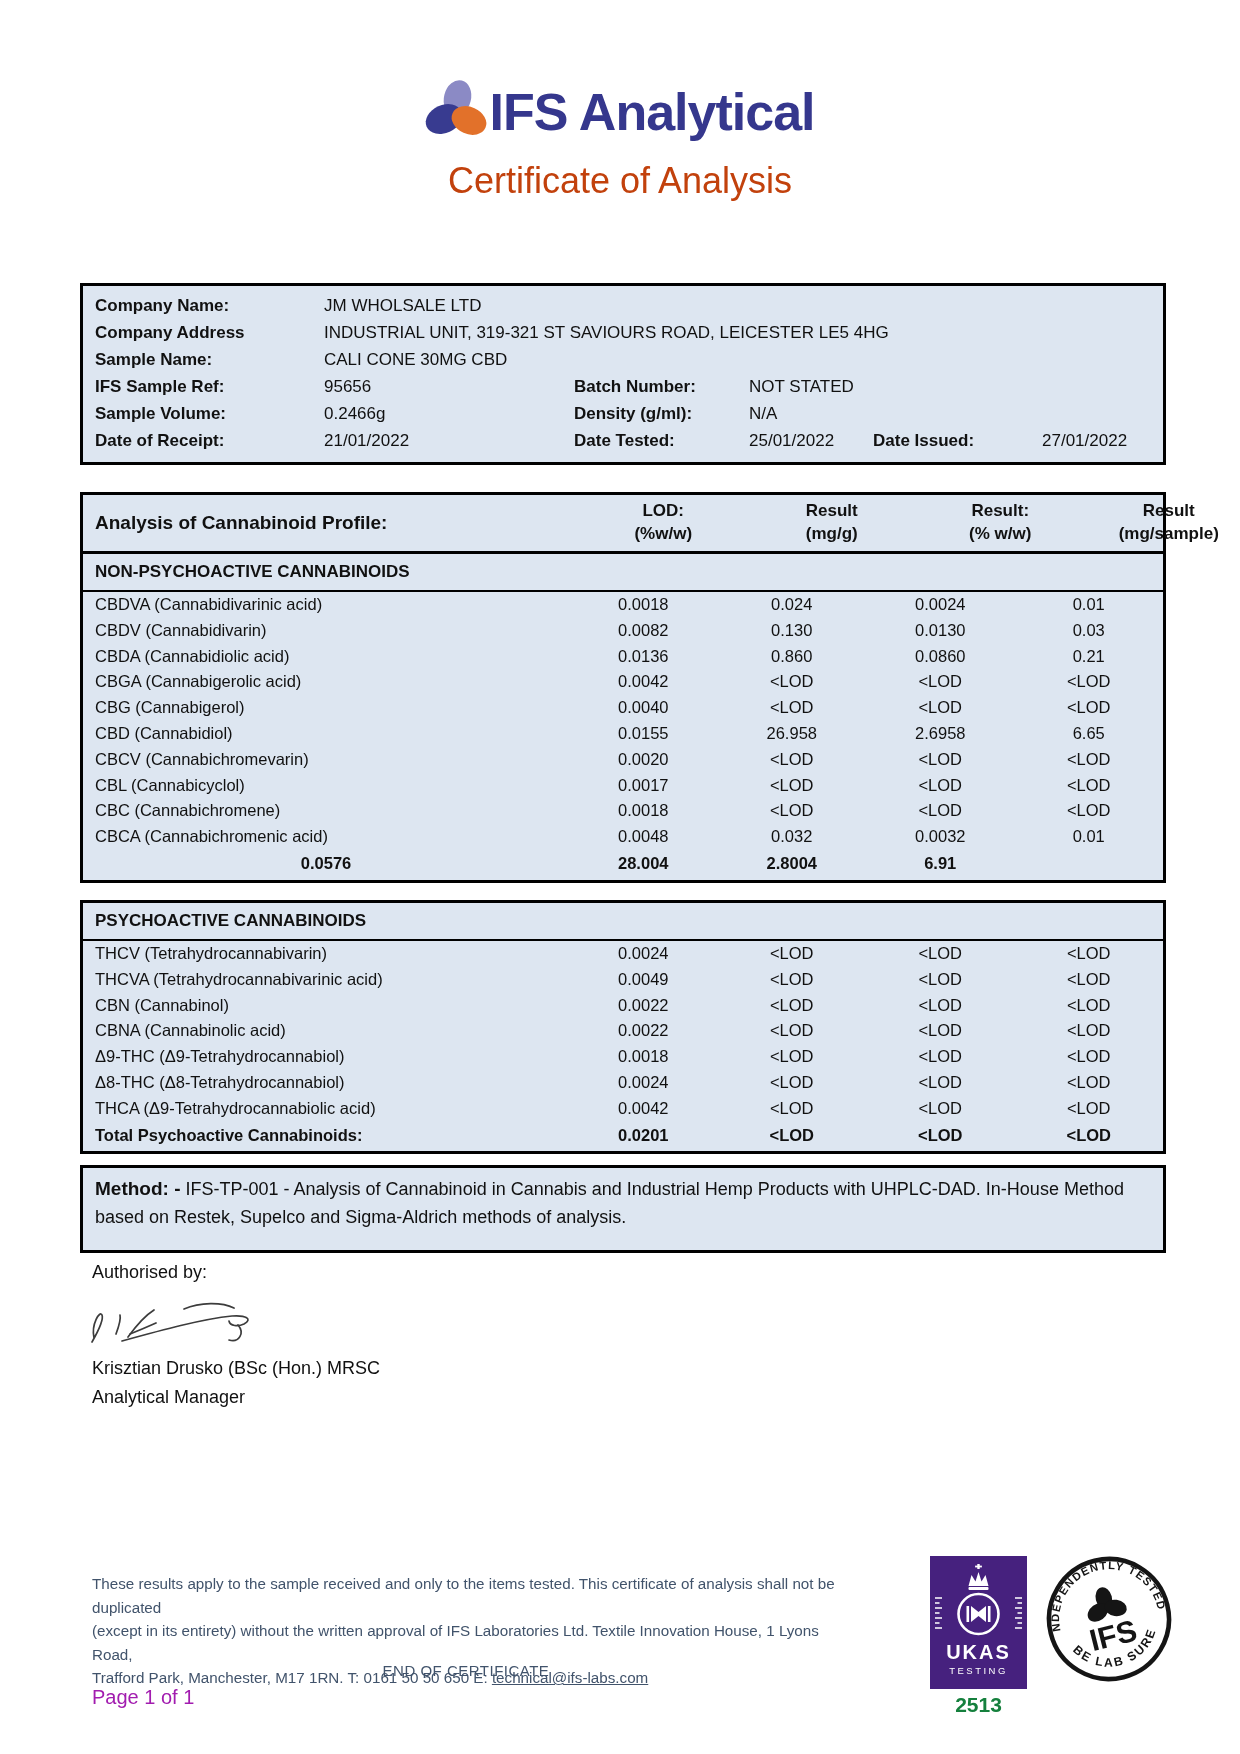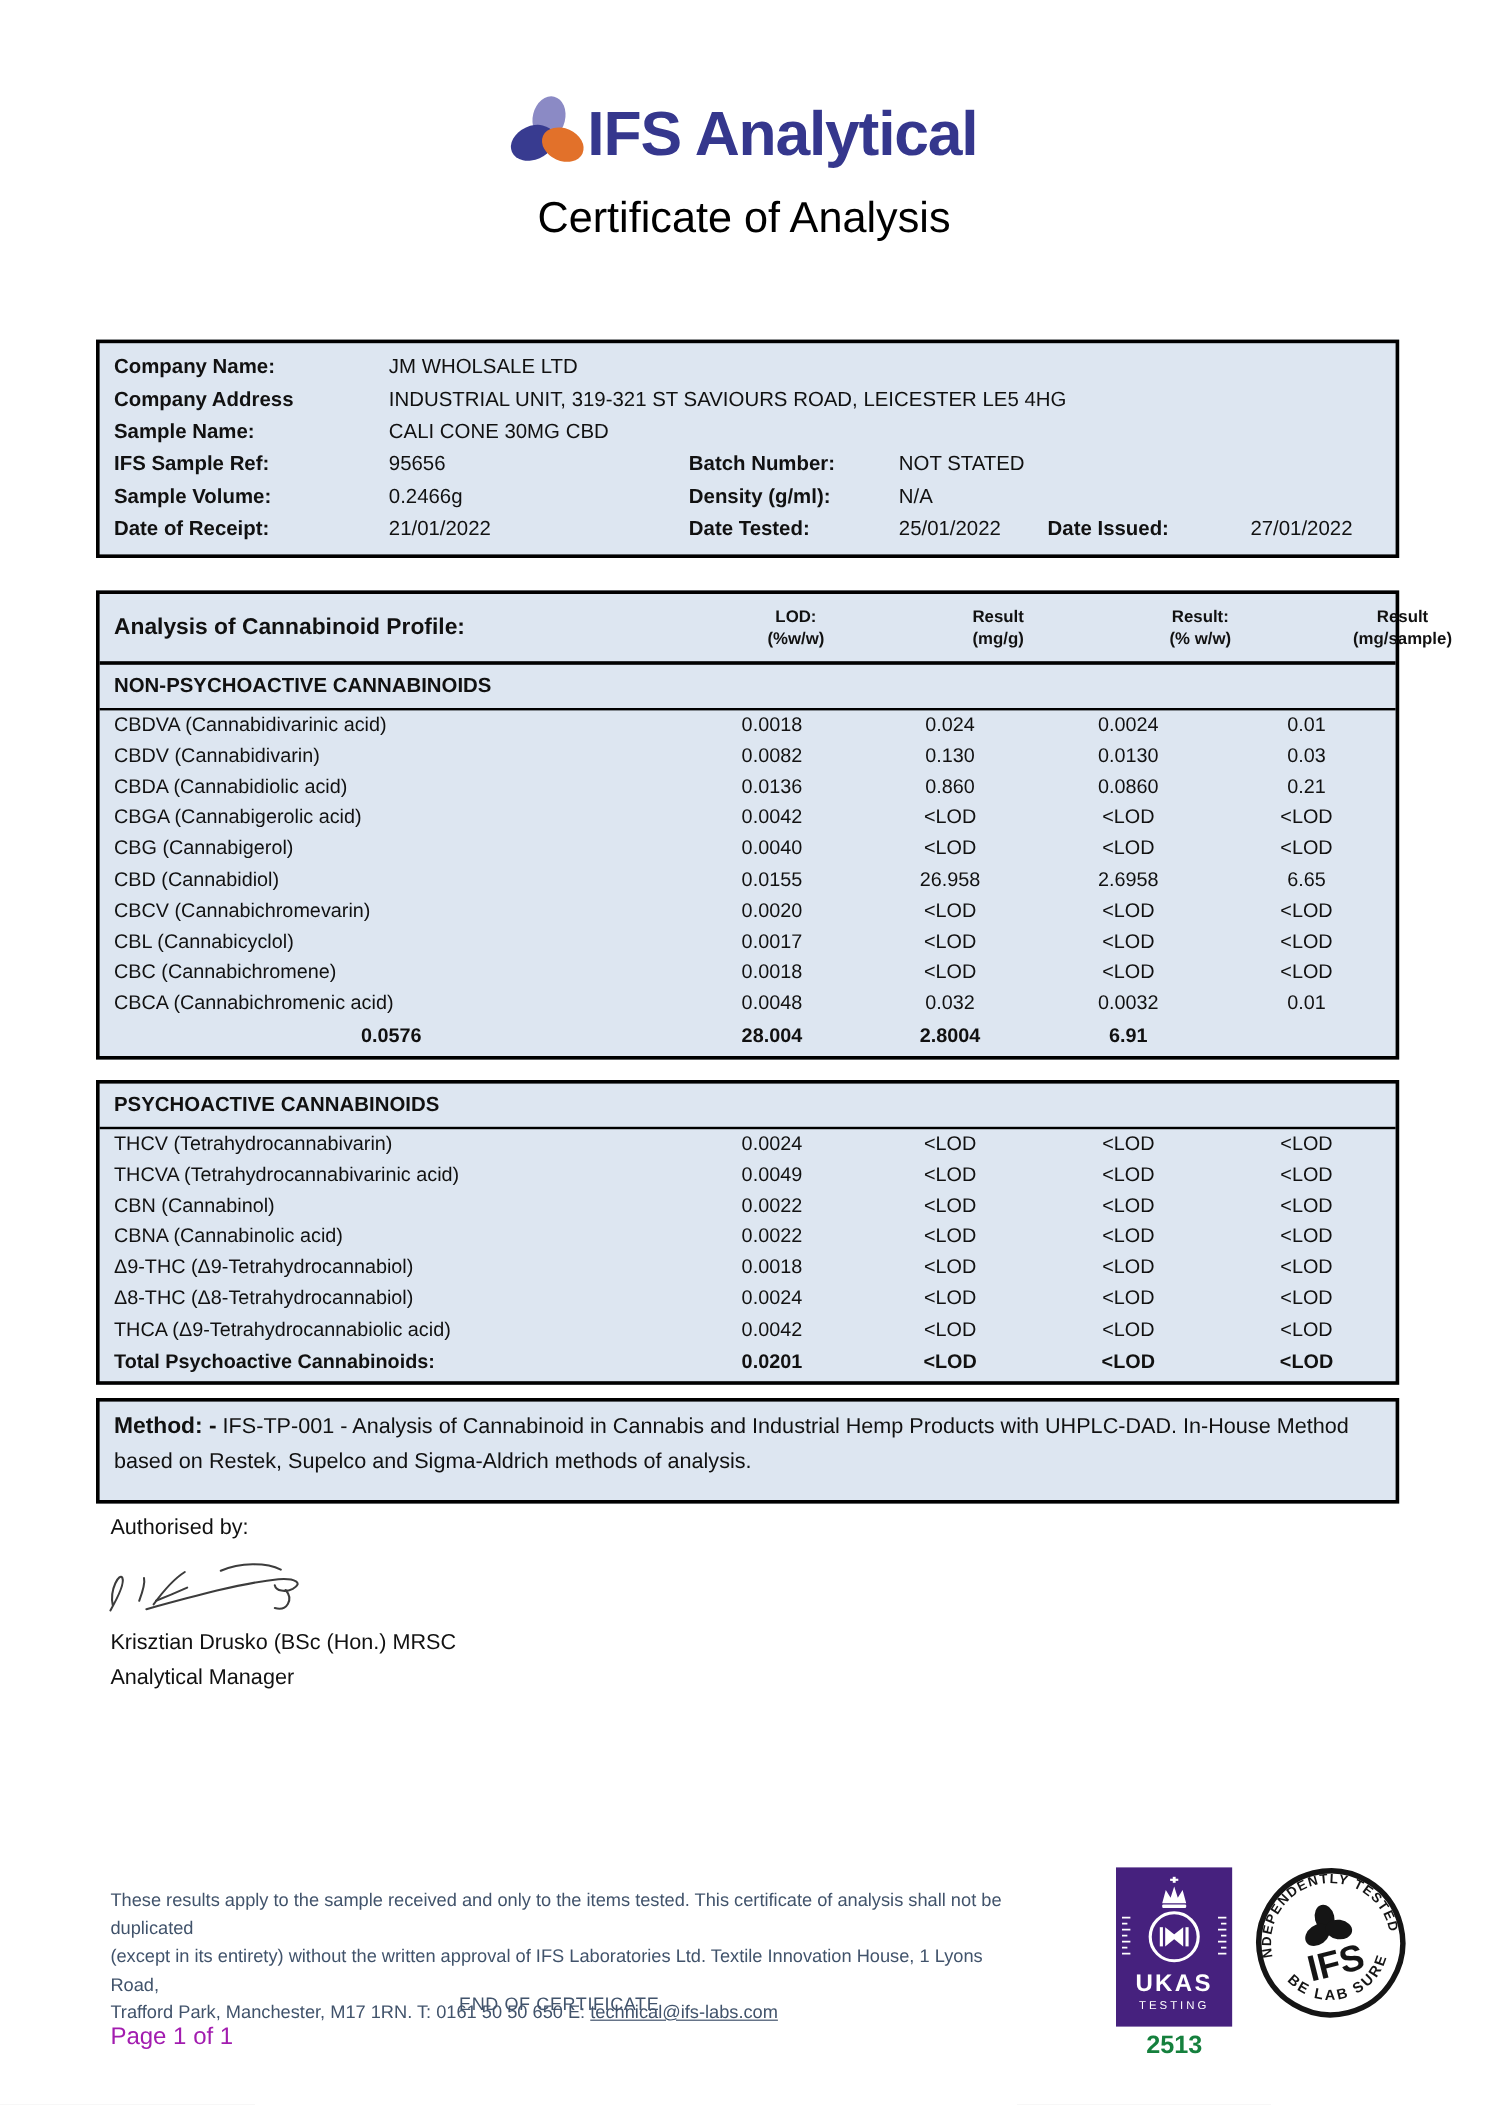--- a/index.html
+++ b/index.html
@@ -8,35 +8,35 @@
     font-family:"Liberation Sans",sans-serif;color:#111;overflow:hidden;
   }
   
   .brand{position:absolute;top:76px;left:0;right:0;display:flex;justify-content:center;align-items:center;height:72px;}
   .logo-mark{position:relative;width:64px;height:64px;flex:0 0 auto;}
   .logo-mark span{position:absolute;border-radius:50%;}
   .lm-lilac{width:27px;height:36px;left:19px;top:0;background:var(--logo-lilac,#8b8ac5);transform:rotate(14deg);}
   .lm-navy{width:38px;height:28px;left:0;top:25px;background:var(--logo-navy,#383b90);transform:rotate(-24deg);}
   .lm-orange{width:36px;height:27px;left:26px;top:27px;background:var(--logo-orange,#e2712a);transform:rotate(24deg);}
   .brand-text{font-size:52px;font-weight:bold;color:var(--brand-blue,#35378d);letter-spacing:-1px;}
-  .doc-title{position:absolute;top:160px;left:0;width:100%;margin:0;text-align:center;font-size:36px;font-weight:400;color:#000000;}
+  .doc-title{position:absolute;top:160px;left:0;width:100%;margin:0;text-align:center;font-size:36px;font-weight:400;color:#c2410c;}
 
   
   .info-table{position:absolute;top:283px;left:80px;width:1086px;box-sizing:border-box;background:var(--table-bg,#dde6f1);border:3px solid #000;padding:6px 0 8px;}
   .info-row{display:flex;padding:0 12px;font-size:17px;line-height:27px;align-items:center;}
   .ilabel{font-weight:bold;flex:0 0 auto;}
   .ival{flex:0 0 auto;}
   .w-l1{width:229px;} .w-v1{width:250px;} .w-l2{width:175px;} .w-v2{width:124px;} .w-l3{width:169px;}
 
   
   .atable{position:absolute;left:80px;width:1086px;box-sizing:border-box;background:var(--table-bg,#dde6f1);border:3px solid #000;}
   .t1{top:492px;} .t2{top:900px;}
   .ahead{display:grid;grid-template-columns:45% 13.75% 13.75% 13.75% 13.75%;align-items:center;border-bottom:3px solid #000;min-height:52px;padding:2px 0;gap:20px;}
   .ahead .tcap{padding-left:12px;font-weight:bold;font-size:19px;}
-  .colhead{text-align:center;font-weight:bold;font-size:14px;line-height:1.35;}
+  .colhead{text-align:center;font-weight:bold;font-size:17px;line-height:1.35;}
   .asection{padding:6px 12px;font-weight:bold;font-size:17px;line-height:24px;border-bottom:2.5px solid #000;}
   .arow{display:grid;grid-template-columns:45% 13.75% 13.75% 13.75% 13.75%;font-size:16.5px;line-height:25.8px;}
   .cname{padding-left:12px;}
   .cval{text-align:center;}
   .total .cname,.total .cval{font-weight:bold;}
   .total{padding:1px 0 3px;}
 
   
   .method-box{position:absolute;top:1165px;left:80px;width:1086px;box-sizing:border-box;background:var(--table-bg,#dde6f1);border:3px solid #000;padding:7px 12px 19px;font-size:18px;line-height:1.5;}
   .method-label{font-weight:bold;font-size:19px;}

